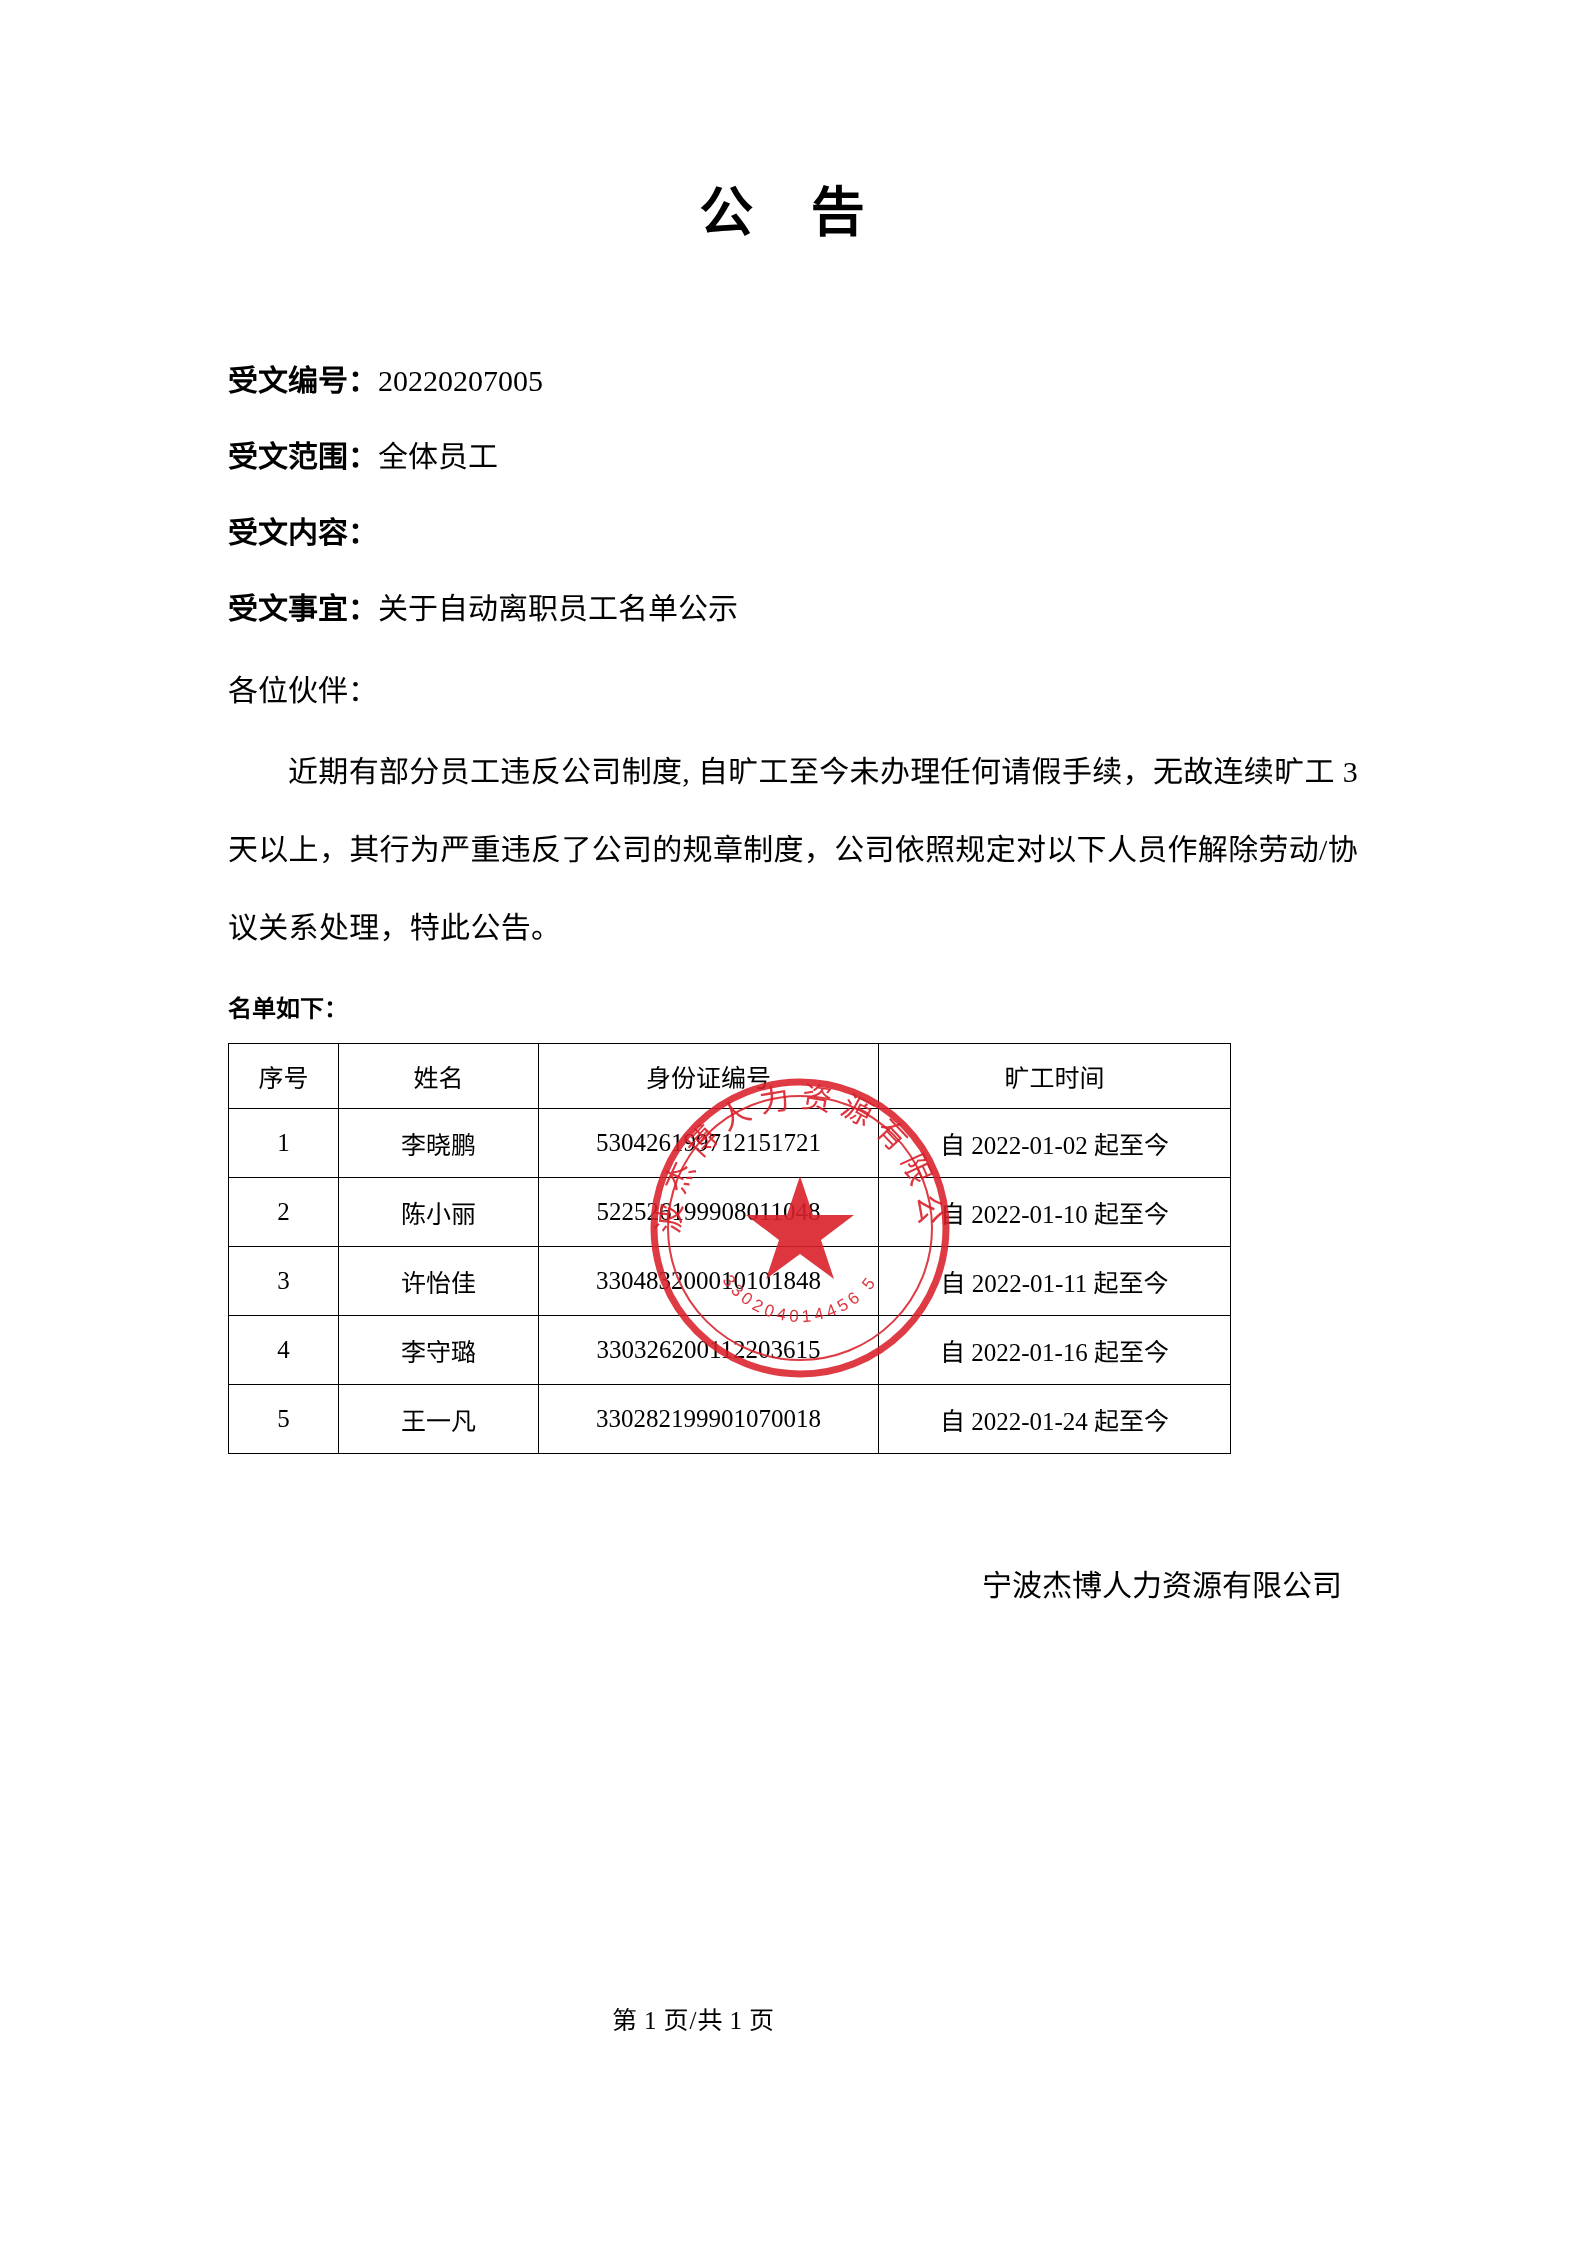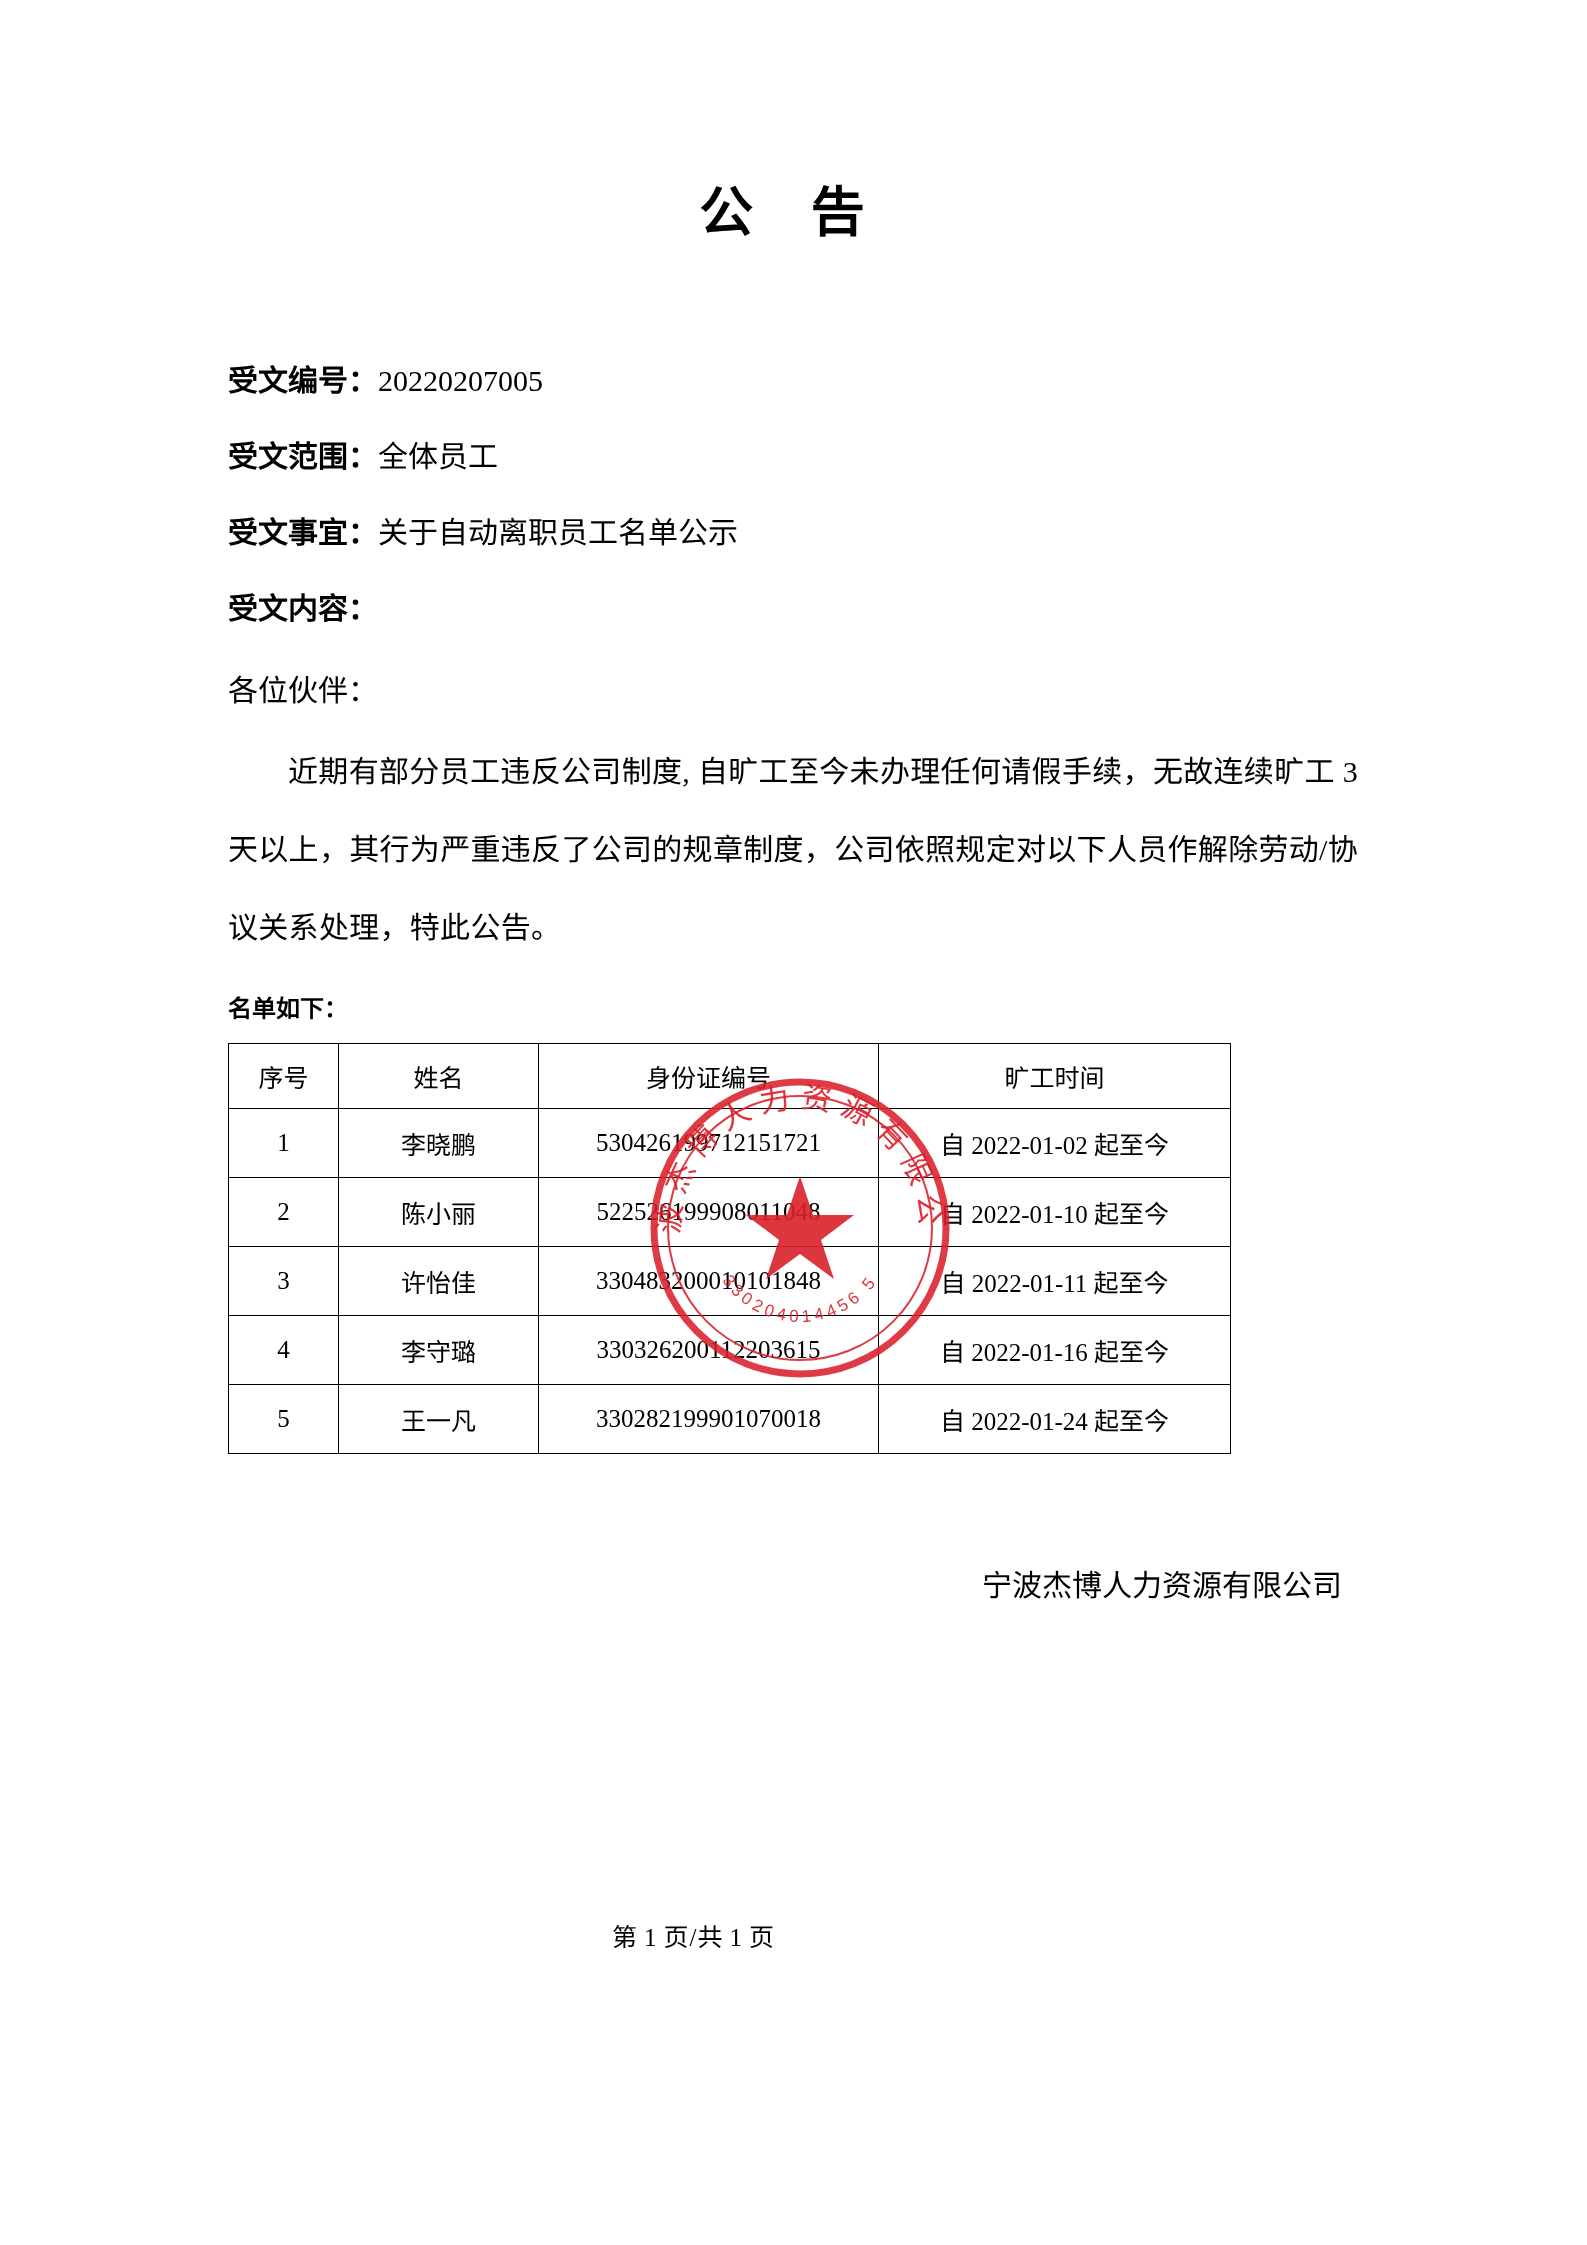--- a/index.html
+++ b/index.html
@@ -103,21 +103,21 @@
     left: 648px;
     top: 1076px;
     width: 304px;
     height: 304px;
     pointer-events: none;
   }
   .footer {
     position: absolute;
     left: 0;
     right: 0;
-    top: 1917px;
+    top: 2000px;
     text-align: center;
     font-size: 25px;
     letter-spacing: 1px;
   }
   .footer .num { padding: 0 6px; }
 </style>
 </head>
 <body>
 
 <div class="page">
@@ -126,24 +126,24 @@
     <h1 class="doc-title">公  告</h1>
 
     <div class="field-block">
       <div class="field-row">
         <span class="field-label">受文编号：</span><span class="field-value">20220207005</span>
       </div>
       <div class="field-row">
         <span class="field-label">受文范围：</span><span class="field-value">全体员工</span>
       </div>
       <div class="field-row">
+        <span class="field-label">受文内容：</span><span class="field-value"></span>
+      </div>
+      <div class="field-row">
         <span class="field-label">受文事宜：</span><span class="field-value">关于自动离职员工名单公示</span>
-      </div>
-      <div class="field-row">
-        <span class="field-label">受文内容：</span><span class="field-value"></span>
       </div>
     </div>
 
     <div class="salutation">各位伙伴：</div>
 
     <p class="body-para">近期有部分员工违反公司制度, 自旷工至今未办理任何请假手续，无故连续旷工 3 天以上，其行为严重违反了公司的规章制度，公司依照规定对以下人员作解除劳动/协议关系处理，特此公告。</p>
 
     <div class="list-label">名单如下：</div>
 
     <table class="list-table">

